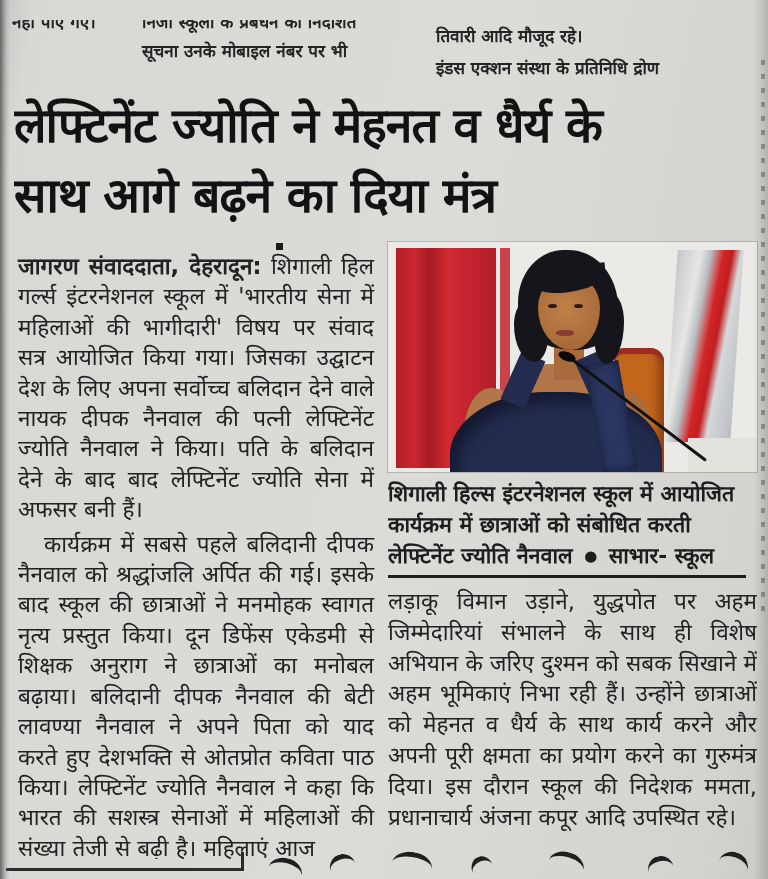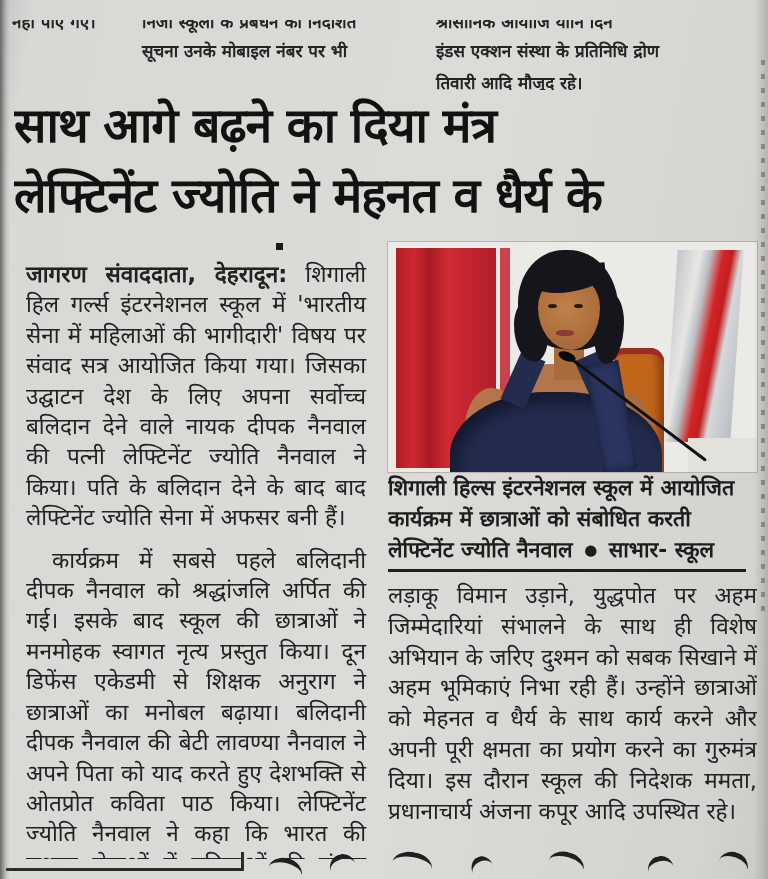--- a/index.html
+++ b/index.html
@@ -34,21 +34,21 @@
   
   .headline{position:absolute;left:14px;top:90px;width:746px;height:152px;overflow:hidden;
     font-size:48px;font-weight:700;letter-spacing:-1px;line-height:70px;color:#121212;}
 
   
   .sq-bullet{position:absolute;left:276px;top:243px;width:7px;height:7px;background:#1a1a1a;}
 
   
   .leftcol{position:absolute;left:14px;top:247px;width:364px;height:612px;overflow:hidden;
     font-size:22.5px;line-height:30.4px;text-align:justify;color:#222;}
-  .leftcol p{margin:12px;}
+  .leftcol p{margin:4px;}
   .leftcol p+p{text-indent:26px;}
   .byline{font-weight:700;}
 
   
   .rightblock{position:absolute;left:388px;top:242px;width:369px;}
 
   
   .photo{position:relative;width:369px;height:230px;overflow:hidden;background:#eceae6;
     box-shadow:0 0 0 1px rgba(120,120,118,.4);}
   .curtain{position:absolute;left:8px;top:6px;width:100px;height:220px;
@@ -78,21 +78,21 @@
     border-radius:46% 46% 0 0 / 70% 70% 0 0;box-shadow:inset 8px 10px 14px rgba(10,14,30,.6);}
   .strap-l{position:absolute;left:122px;top:112px;width:26px;height:52px;background:#232c4e;transform:rotate(24deg);}
   .strap-r{position:absolute;left:196px;top:112px;width:26px;height:52px;background:#232c4e;transform:rotate(-24deg);}
   .pallu{position:absolute;left:206px;top:120px;width:34px;height:110px;background:#2a3560;transform:rotate(-10deg);
     box-shadow:inset 0 0 10px rgba(0,0,0,.5);}
   .mic-boom{position:absolute;left:184px;top:116px;width:168px;height:3px;background:#101010;
     transform:rotate(37deg);transform-origin:left center;border-radius:2px;}
   .mic-head{position:absolute;left:170px;top:110px;width:18px;height:9px;background:#0a0a0a;border-radius:50%;transform:rotate(20deg);}
 
   
-  .caption{width:369px;height:95px;overflow:hidden;
+  .caption{margin-top:6px;width:369px;height:95px;overflow:hidden;
     font-size:21.5px;font-weight:700;line-height:31px;color:#1d1d1d;}
   .credit-bullet{font-size:15px;vertical-align:2px;padding:0 4px;}
   .caption-rule{margin-top:2px;width:358px;height:3px;background:#1e1e1e;}
 
   
   .rightcol{margin-top:8px;width:369px;height:278px;overflow:hidden;
     font-size:22.5px;line-height:30.8px;text-align:justify;color:#222;}
   .rightcol p{margin:0;}
 
   
@@ -118,31 +118,28 @@
           <span>नहीं पाए गए।</span>
         </div>
     </div>
     <div class="topcol" id="topcol2">
       <div class="cutline">
           <span>निजी स्कूलों के प्रबंधन को निर्देशित</span>
         </div>
       <div>सूचना उनके मोबाइल नंबर पर भी</div>
     </div>
     <div class="topcol" id="topcol3">
-      <div class="cutline">
-          <span>श्रीसानिक आयोजि यानि दिने</span>
-        </div>
+      <div>तिवारी आदि मौजूद रहे।</div>
       <div>इंडस एक्शन संस्था के प्रतिनिधि द्रोण</div>
-      <div>तिवारी आदि मौजूद रहे।</div>
     </div>
   </div>
 
   <div class="headline">
+    <div>लेफ्टिनेंट ज्योति ने मेहनत व धैर्य के</div>
     <div>साथ आगे बढ़ने का दिया मंत्र</div>
-    <div>लेफ्टिनेंट ज्योति ने मेहनत व धैर्य के</div>
   </div>
 
   <div class="sq-bullet"></div>
 
   <div class="leftcol">
     <p><span class="byline">जागरण संवाददाता, देहरादून:</span><span> शिगाली हिल गर्ल्स इंटरनेशनल स्कूल में 'भारतीय सेना में महिलाओं की भागीदारी' विषय पर संवाद सत्र आयोजित किया गया। जिसका उद्घाटन देश के लिए अपना सर्वोच्च बलिदान देने वाले नायक दीपक नैनवाल की पत्नी लेफ्टिनेंट ज्योति नैनवाल ने किया। पति के बलिदान देने के बाद बाद लेफ्टिनेंट ज्योति सेना में अफसर बनी हैं।</span></p>
     <p>कार्यक्रम में सबसे पहले बलिदानी दीपक नैनवाल को श्रद्धांजलि अर्पित की गई। इसके बाद स्कूल की छात्राओं ने मनमोहक स्वागत नृत्य प्रस्तुत किया। दून डिफेंस एकेडमी से शिक्षक अनुराग ने छात्राओं का मनोबल बढ़ाया। बलिदानी दीपक नैनवाल की बेटी लावण्या नैनवाल ने अपने पिता को याद करते हुए देशभक्ति से ओतप्रोत कविता पाठ किया। लेफ्टिनेंट ज्योति नैनवाल ने कहा कि भारत की सशस्त्र सेनाओं में महिलाओं की संख्या तेजी से बढ़ी है। महिलाएं आज</p>
   </div>
 
   <div class="rightblock">

